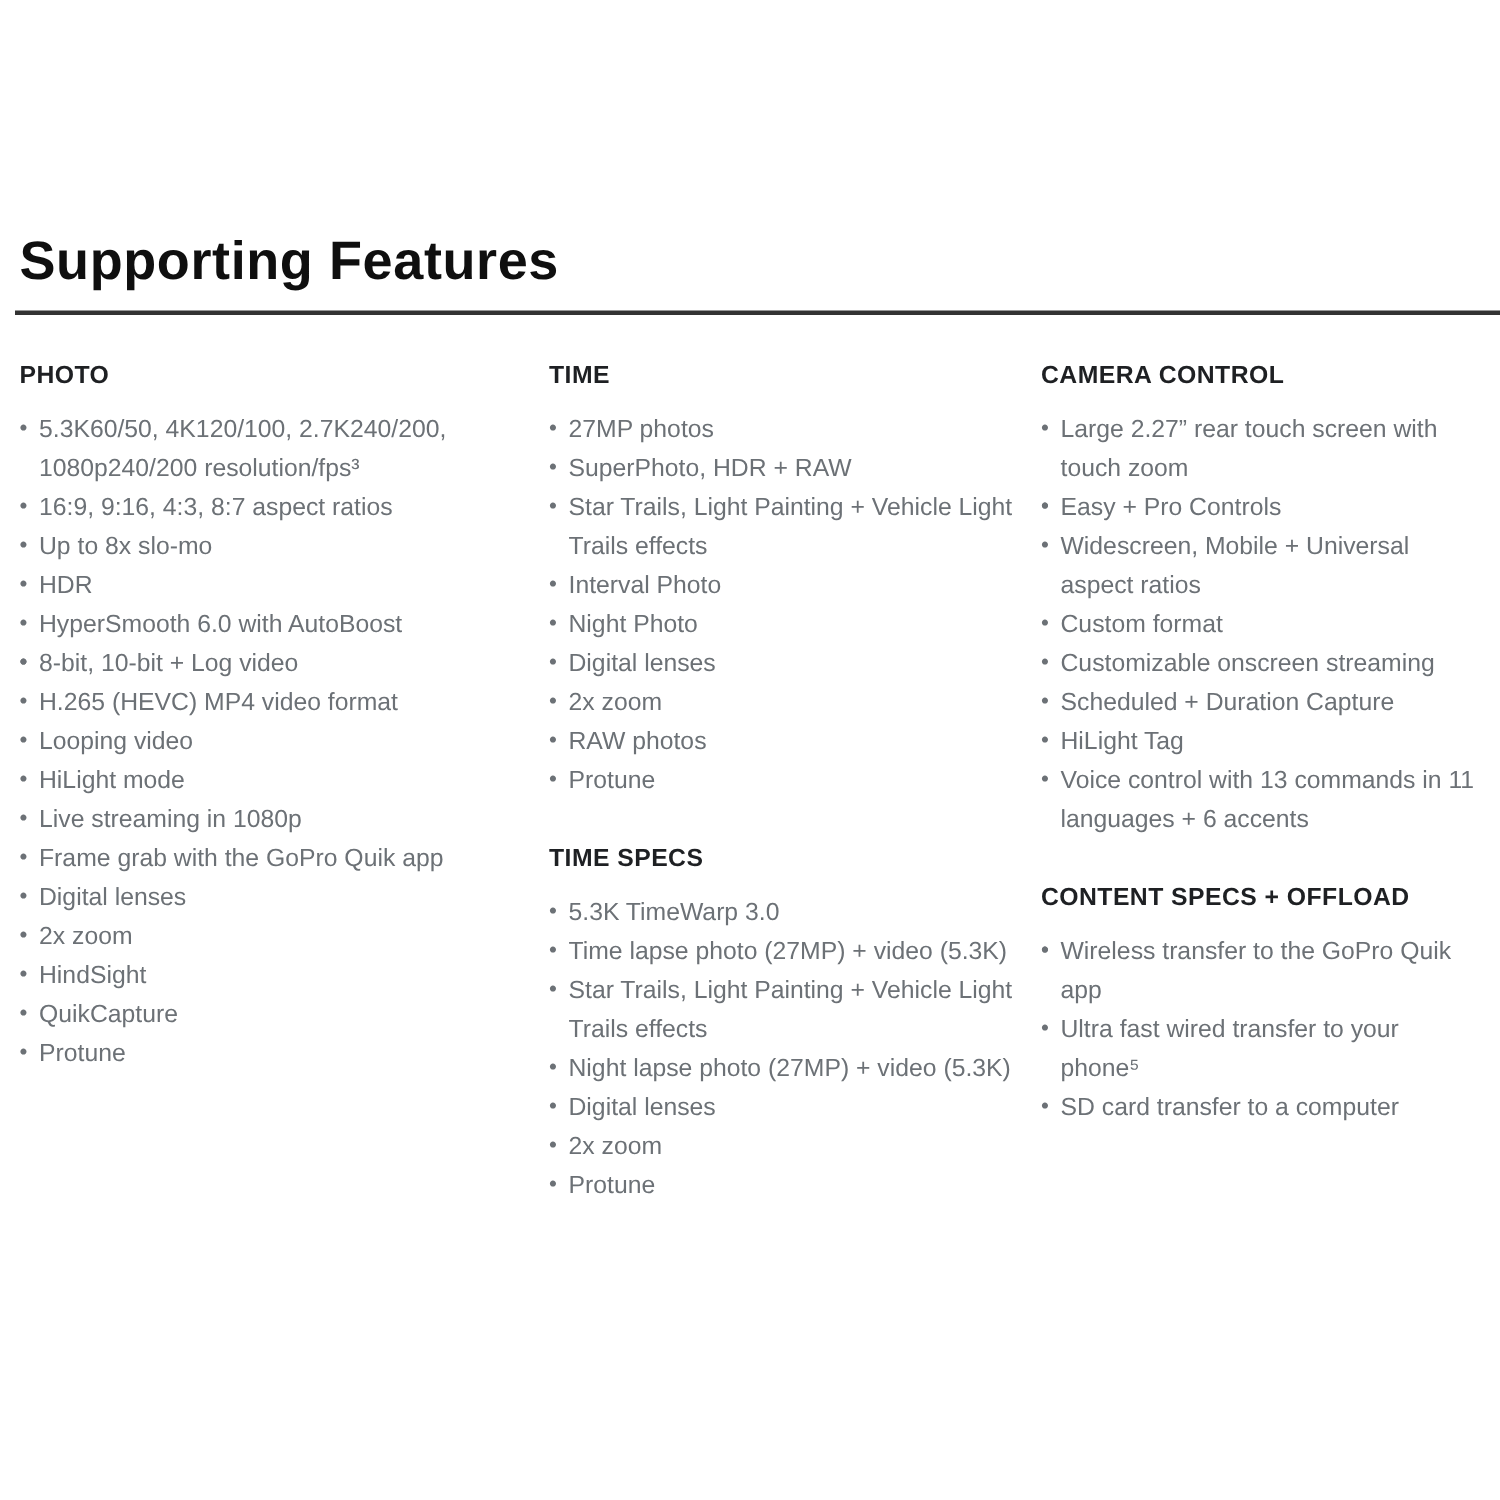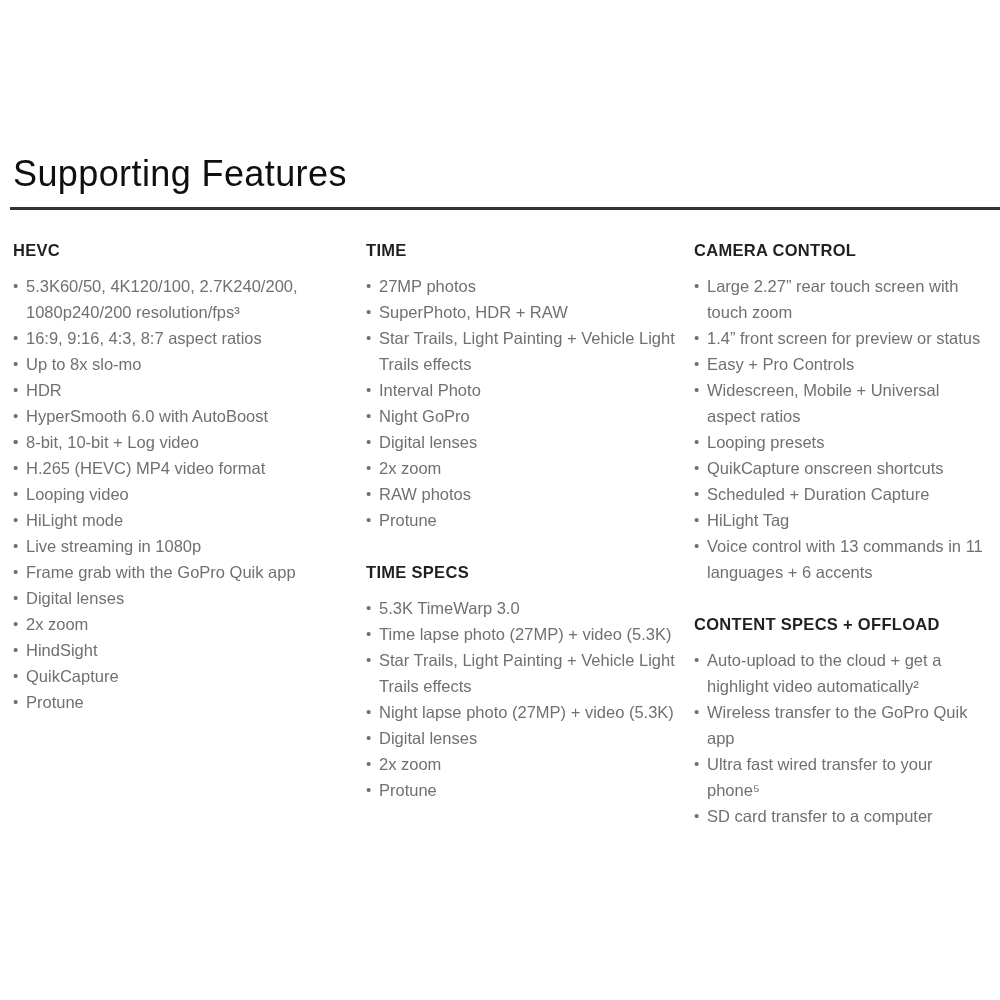--- a/index.html
+++ b/index.html
@@ -7,21 +7,21 @@
   body {
     width: 1000px; height: 1000px; overflow: hidden;
     font-family: "Liberation Sans", "DejaVu Sans", sans-serif;
     -webkit-font-smoothing: antialiased;
   }
   .page { padding: 153px 0 0 13px; width: 1000px; }
 
   .page-title {
     margin: 0;
     font-size: 36px;
-    font-weight: 400;
+    font-weight: 700;
     letter-spacing: 0.4px;
     color: #0f0f0f;
     line-height: 1.15;
   }
   .title-rule {
     border: none;
     border-top: 3px solid #333333;
     margin: 13px 0 0 -3px;
     width: 990px;
   }
@@ -67,21 +67,21 @@
   }
 </style>
 </head>
 <body>
 
 <div class="page">
   <h1 class="page-title">Supporting Features</h1>
   <hr class="title-rule">
   <div class="columns">
     <div class="col">
-        <h2 class="sec-heading">HEVC</h2>
+        <h2 class="sec-heading">PHOTO</h2>
         <ul class="feature-list">
           <li class="feature-item"><span class="bullet">•</span><span>5.3K60/50, 4K120/100, 2.7K240/200, 1080p240/200 resolution/fps³</span></li>
           <li class="feature-item"><span class="bullet">•</span><span>16:9, 9:16, 4:3, 8:7 aspect ratios</span></li>
           <li class="feature-item"><span class="bullet">•</span><span>Up to 8x slo-mo</span></li>
           <li class="feature-item"><span class="bullet">•</span><span>HDR</span></li>
           <li class="feature-item"><span class="bullet">•</span><span>HyperSmooth 6.0 with AutoBoost</span></li>
           <li class="feature-item"><span class="bullet">•</span></li>
           <li class="feature-item"><span class="bullet">•</span><span>8-bit, 10-bit + Log video</span></li>
           <li class="feature-item"><span class="bullet">•</span><span>H.265 (HEVC) MP4 video format</span></li>
           <li class="feature-item"><span class="bullet">•</span><span>Looping video</span></li>
@@ -95,52 +95,52 @@
           <li class="feature-item"><span class="bullet">•</span><span>Protune</span></li>
         </ul>
       </div>
     <div class="col">
         <h2 class="sec-heading">TIME</h2>
         <ul class="feature-list">
           <li class="feature-item"><span class="bullet">•</span><span>27MP photos</span></li>
           <li class="feature-item"><span class="bullet">•</span><span>SuperPhoto, HDR + RAW</span></li>
           <li class="feature-item"><span class="bullet">•</span><span>Star Trails, Light Painting + Vehicle Light Trails effects</span></li>
           <li class="feature-item"><span class="bullet">•</span><span>Interval Photo</span></li>
-          <li class="feature-item"><span class="bullet">•</span><span>Night GoPro</span></li>
+          <li class="feature-item"><span class="bullet">•</span><span>Night Photo</span></li>
           <li class="feature-item"><span class="bullet">•</span><span>Digital lenses</span></li>
           <li class="feature-item"><span class="bullet">•</span><span>2x zoom</span></li>
           <li class="feature-item"><span class="bullet">•</span><span>RAW photos</span></li>
           <li class="feature-item"><span class="bullet">•</span><span>Protune</span></li>
         </ul>
         <h2 class="sec-heading">TIME SPECS</h2>
         <ul class="feature-list">
           <li class="feature-item"><span class="bullet">•</span><span>5.3K TimeWarp 3.0</span></li>
           <li class="feature-item"><span class="bullet">•</span><span>Time lapse photo (27MP) + video (5.3K)</span></li>
           <li class="feature-item"><span class="bullet">•</span><span>Star Trails, Light Painting + Vehicle Light Trails effects</span></li>
           <li class="feature-item"><span class="bullet">•</span><span>Night lapse photo (27MP) + video (5.3K)</span></li>
           <li class="feature-item"><span class="bullet">•</span><span>Digital lenses</span></li>
           <li class="feature-item"><span class="bullet">•</span><span>2x zoom</span></li>
           <li class="feature-item"><span class="bullet">•</span><span>Protune</span></li>
         </ul>
       </div>
     <div class="col">
         <h2 class="sec-heading">CAMERA CONTROL</h2>
         <ul class="feature-list">
           <li class="feature-item"><span class="bullet">•</span><span>Large 2.27” rear touch screen with touch zoom</span></li>
-          <li class="feature-item"><span class="bullet">•</span><span>1.4” front screen for preview or status</span></li>
+          <li class="feature-item"><span class="bullet">•</span></li>
           <li class="feature-item"><span class="bullet">•</span><span>Easy + Pro Controls</span></li>
           <li class="feature-item"><span class="bullet">•</span><span>Widescreen, Mobile + Universal aspect ratios</span></li>
-          <li class="feature-item"><span class="bullet">•</span><span>Looping presets</span></li>
-          <li class="feature-item"><span class="bullet">•</span><span>QuikCapture onscreen shortcuts</span></li>
+          <li class="feature-item"><span class="bullet">•</span><span>Custom format</span></li>
+          <li class="feature-item"><span class="bullet">•</span><span>Customizable onscreen streaming</span></li>
           <li class="feature-item"><span class="bullet">•</span><span>Scheduled + Duration Capture</span></li>
           <li class="feature-item"><span class="bullet">•</span><span>HiLight Tag</span></li>
           <li class="feature-item"><span class="bullet">•</span><span>Voice control with 13 commands in 11 languages + 6 accents</span></li>
         </ul>
         <h2 class="sec-heading">CONTENT SPECS + OFFLOAD</h2>
         <ul class="feature-list">
-          <li class="feature-item"><span class="bullet">•</span><span>Auto-upload to the cloud + get a highlight video automatically²</span></li>
+          <li class="feature-item"><span class="bullet">•</span></li>
           <li class="feature-item"><span class="bullet">•</span><span>Wireless transfer to the GoPro Quik app</span></li>
           <li class="feature-item"><span class="bullet">•</span><span>Ultra fast wired transfer to your phone⁵</span></li>
           <li class="feature-item"><span class="bullet">•</span><span>SD card transfer to a computer</span></li>
         </ul>
       </div>
   </div>
 </div>
 
 </body></html>

